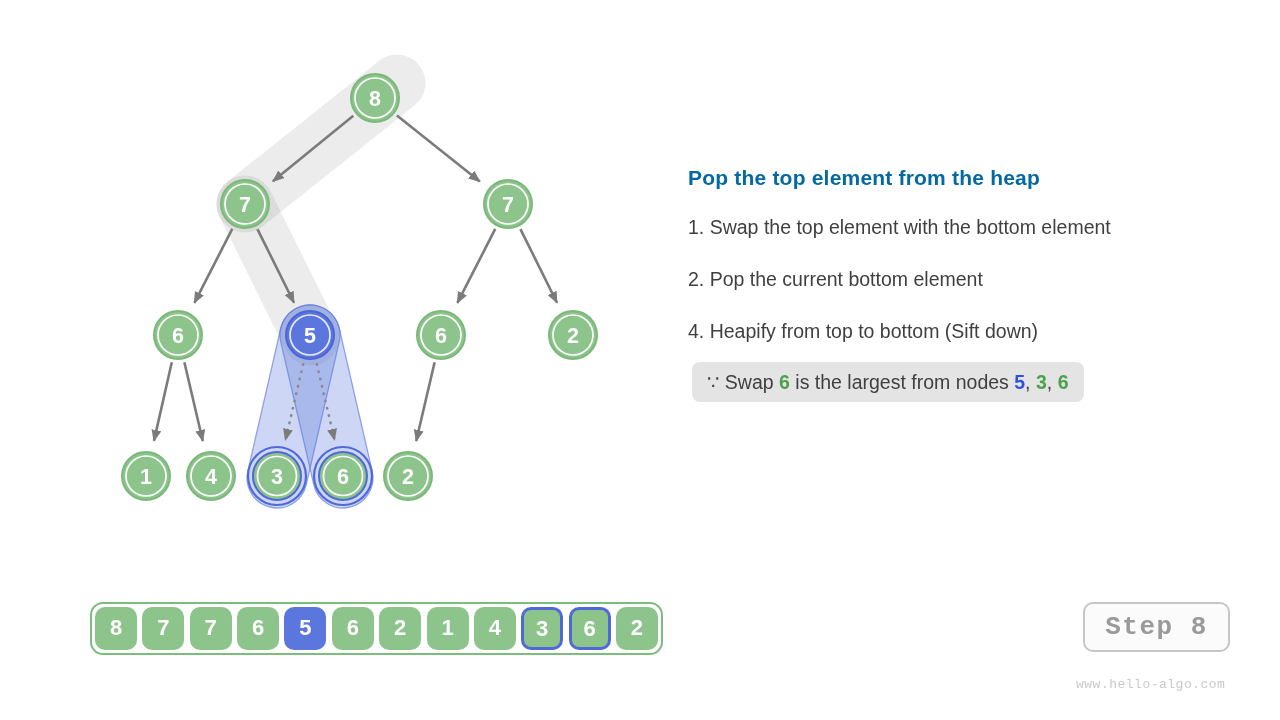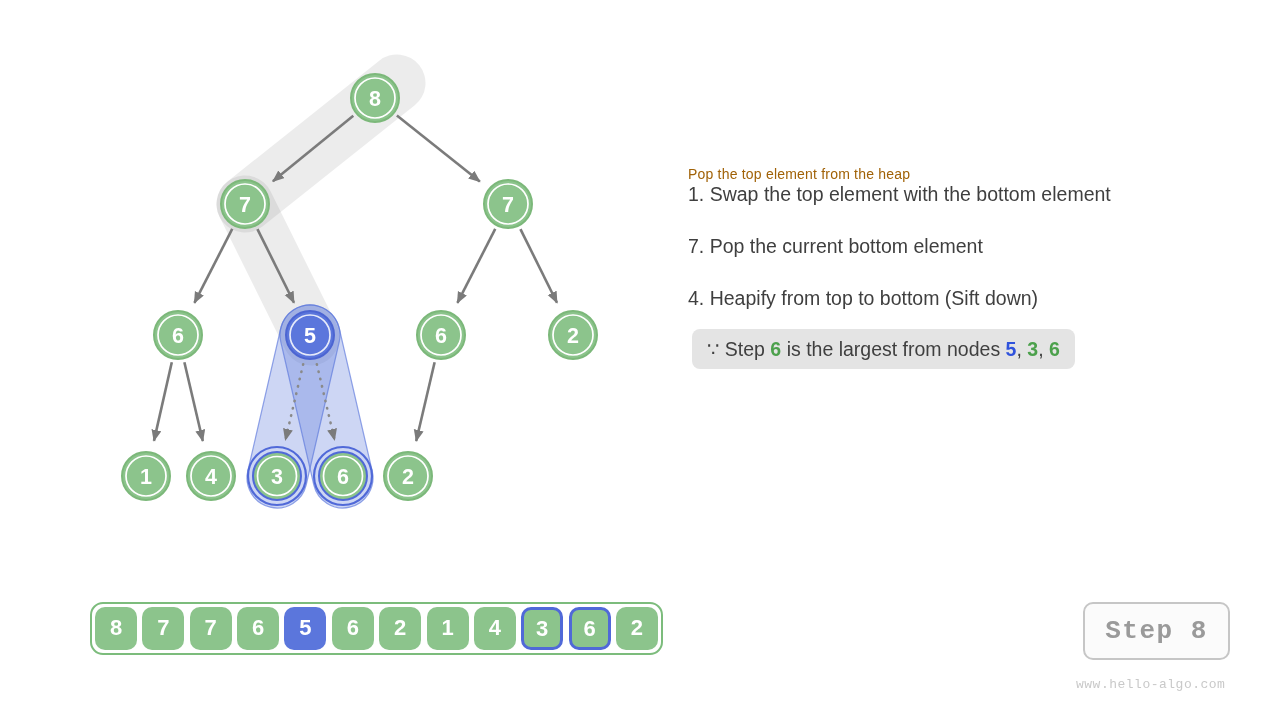--- a/index.html
+++ b/index.html
@@ -5,43 +5,43 @@
   * { margin:0; padding:0; box-sizing:border-box; }
   html,body { width:1280px; height:720px; background:#ffffff; overflow:hidden;
               font-family:"Liberation Sans", sans-serif; }
   #stage { position:relative; width:1280px; height:720px; background:#ffffff; }
 
   
   #tree-svg { position:absolute; left:0; top:0; }
 
   
   #panel { position:absolute; left:688px; top:166px; width:560px; }
-  #panel-title { font-size:14px; font-weight:normal; color:#a16207; letter-spacing:0.2px; }
-  #steps-list { }
+  #panel-title { font-size:21px; font-weight:bold; color:#0369a1; letter-spacing:0.2px; }
+  #steps-list { margin-top:25px; }
   .instruction { font-size:19.5px; color:#3f3f3f; line-height:24px; margin-bottom:28px; }
   #note-box { display:inline-block; margin-left:4px; margin-top:-9px; background:#e4e4e4;
               border-radius:8px; padding:8px 15px; font-size:19.5px; color:#3f3f3f;
               line-height:24px; white-space:nowrap; }
   .c-default { color:#3f3f3f; }
   .c-green { color:#4ca14c; font-weight:bold; }
   .c-blue  { color:#2f52dc; font-weight:bold; }
 
   
   #array-box { position:absolute; left:90px; top:602px; width:573px; height:53px;
                border:2px solid #7cbc7c; border-radius:13px; background:#ffffff;
                display:flex; align-items:center; justify-content:space-between;
                padding:0 3px; }
   .array-cell { width:42px; height:43px; border-radius:10px; background:#8cc48c;
                 color:#ffffff; font-size:22px; font-weight:bold; line-height:41px;
                 text-align:center; }
   .array-cell.blue { background:#5b76dc; }
   .array-cell.green-blue-border { border:3px solid #5069d8; line-height:37px; }
 
   
-  #step-indicator { position:absolute; left:1083px; top:602px; width:147px; height:58px;
+  #step-indicator { position:absolute; left:1083px; top:602px; width:147px; height:50px;
                     border:2px solid #c6c6c6; border-radius:10px; background:#fbfbfb;
                     color:#9a9a9a; font-family:"Liberation Mono", monospace;
                     font-weight:bold; font-size:26px; letter-spacing:1.5px;
                     display:flex; align-items:center; justify-content:center; }
 
   
   #footer-url { position:absolute; left:1076px; top:677px; font-family:"Liberation Mono", monospace;
                 font-size:13px; color:#c9c9c9; letter-spacing:0.5px;text-align:center; }
 </style>
 </head>
@@ -131,24 +131,24 @@
         <circle cx="408" cy="476" r="24" fill="#8cc48c" stroke="#7cb87a" stroke-width="2"></circle>
         <circle cx="408" cy="476" r="20" fill="none" stroke="#ffffff" stroke-width="1.7"></circle>
         <text x="408" y="476" text-anchor="middle" dy="0.36em" fill="#ffffff" font-size="21.5" font-weight="bold" font-family="&quot;Liberation Sans&quot;, sans-serif">2</text>
       </g>
     </svg>
 
   <div id="panel">
     <div id="panel-title">Pop the top element from the heap</div>
     <div id="steps-list">
         <div class="instruction">1. Swap the top element with the bottom element</div>
-        <div class="instruction">7. Pop the current bottom element</div>
+        <div class="instruction">2. Pop the current bottom element</div>
         <div class="instruction">4. Heapify from top to bottom (Sift down)</div>
       </div>
-    <div id="note-box"><span class="c-default">∵ Step </span><span class="c-green">6</span><span class="c-default"> is the largest from nodes </span><span class="c-blue">5</span><span class="c-default">, </span><span class="c-green">3</span><span class="c-default">, </span><span class="c-green">6</span></div>
+    <div id="note-box"><span class="c-default">∵ Swap </span><span class="c-green">6</span><span class="c-default"> is the largest from nodes </span><span class="c-blue">5</span><span class="c-default">, </span><span class="c-green">3</span><span class="c-default">, </span><span class="c-green">6</span></div>
   </div>
 
   <div id="array-box">
       <div class="array-cell green">8</div>
       <div class="array-cell green">7</div>
       <div class="array-cell green">7</div>
       <div class="array-cell green">6</div>
       <div class="array-cell blue">5</div>
       <div class="array-cell green">6</div>
       <div class="array-cell green">2</div>

